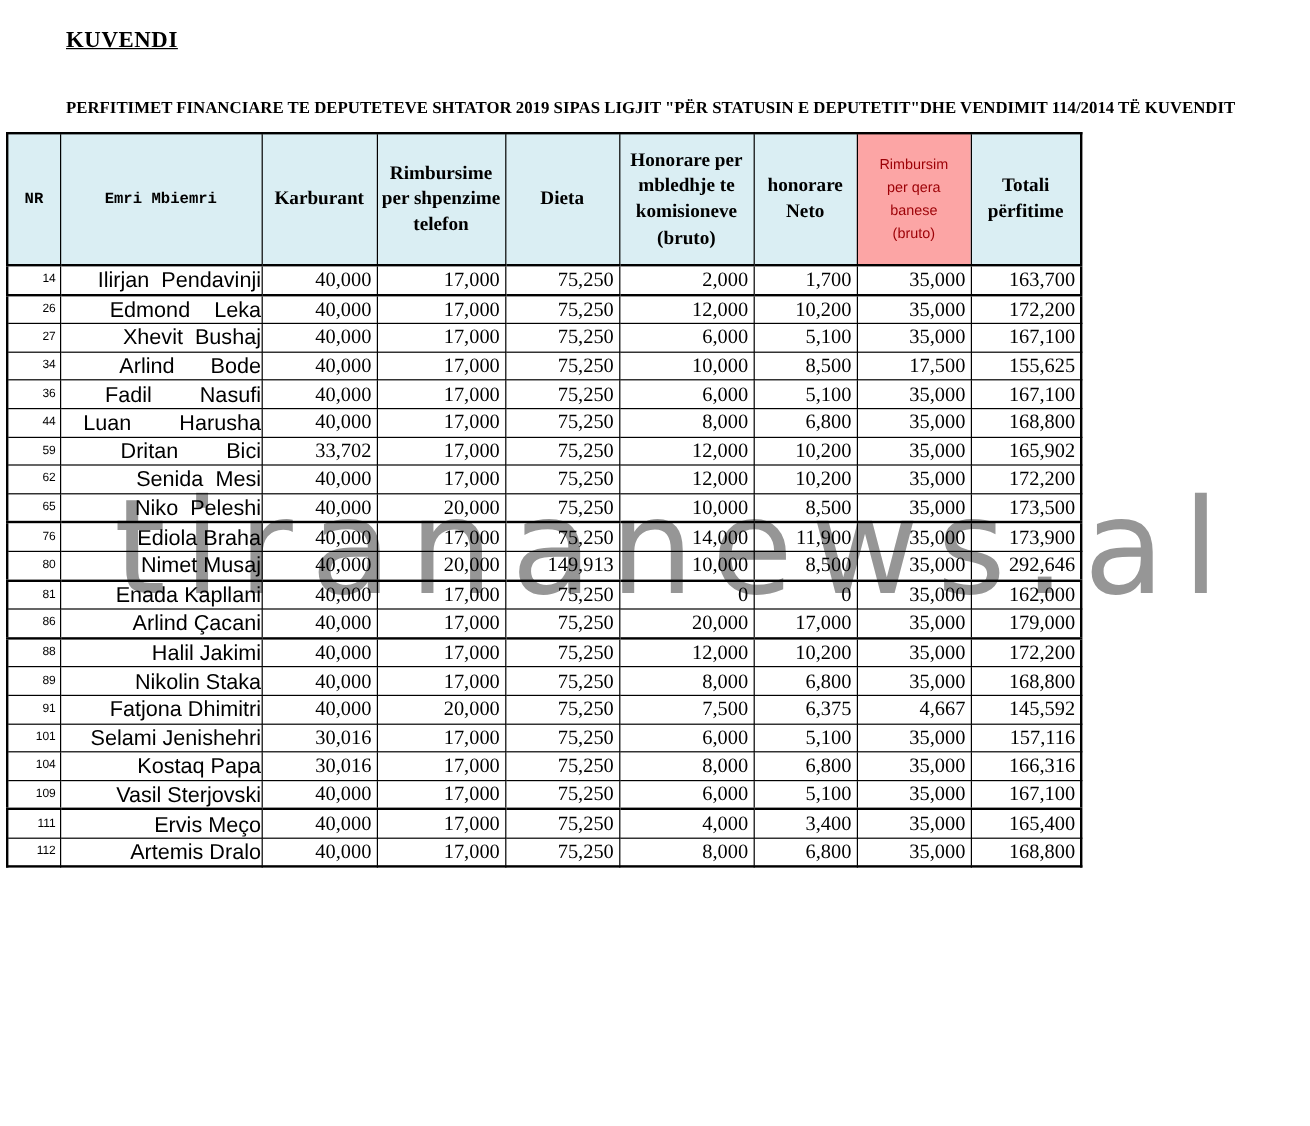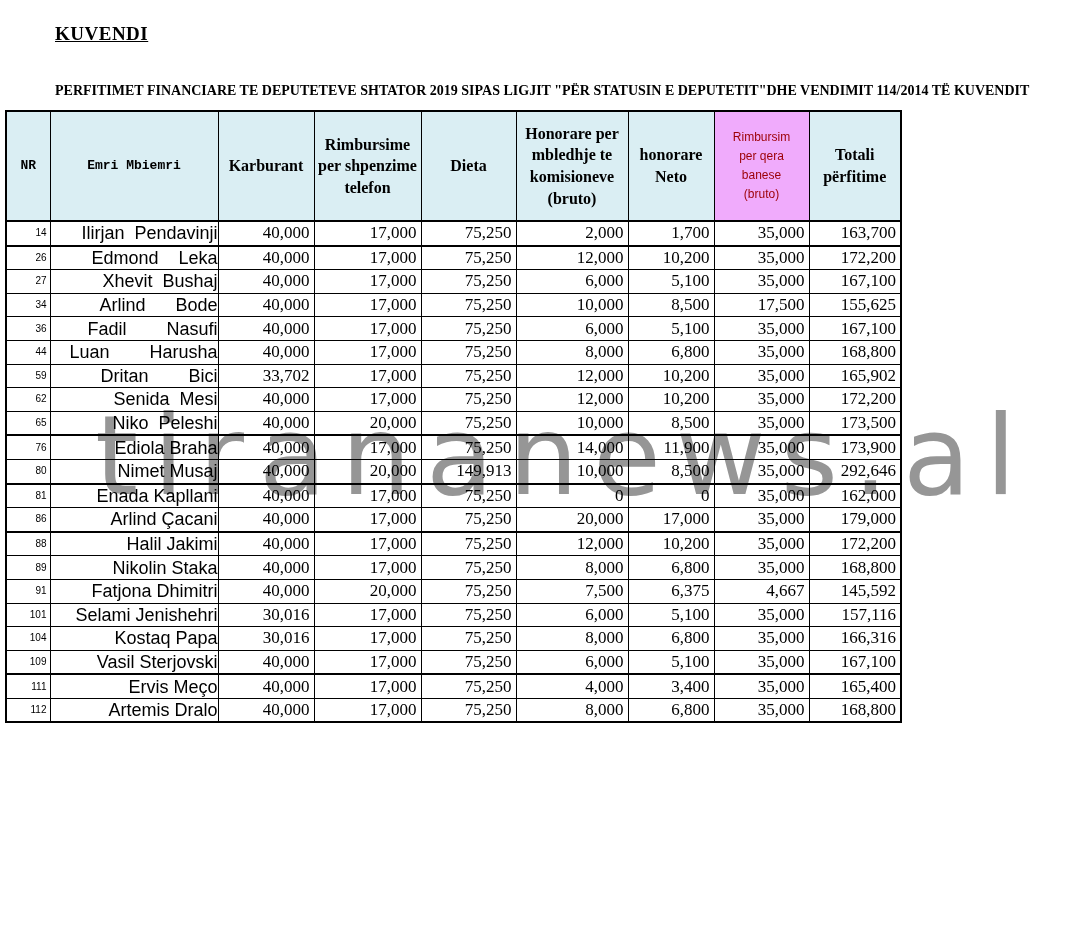--- a/index.html
+++ b/index.html
@@ -38,21 +38,21 @@
   table.benefits{border:2px solid #000;}
   thead tr{height:110px;}
   th{
     background:#daeef3;vertical-align:middle;text-align:center;
     padding:0 2px;border-bottom-width:2px !important;
     font-family:"Liberation Serif",serif;font-weight:bold;font-size:16px;line-height:1.35;
     color:#000;
   }
   th.h-sans{font-family:Liberation Mono, monospace;font-size:13px;}
   th.h-pink{
-    background:#f0abfc;color:#9c0006;
+    background:#fca5a5;color:#9c0006;
     font-family:"Liberation Sans",sans-serif;font-weight:normal;font-size:12px;
     line-height:1.6;padding:0 10px;
   }
   tbody td{
     height:22.6px;padding:0;background:transparent;color:#000;
     font-family:"Liberation Serif",serif;font-size:17px;line-height:22px;
     vertical-align:middle;white-space:nowrap;overflow:hidden;
   }
   td.cell-nr{
     font-family:"Liberation Sans",sans-serif;font-size:10px;

